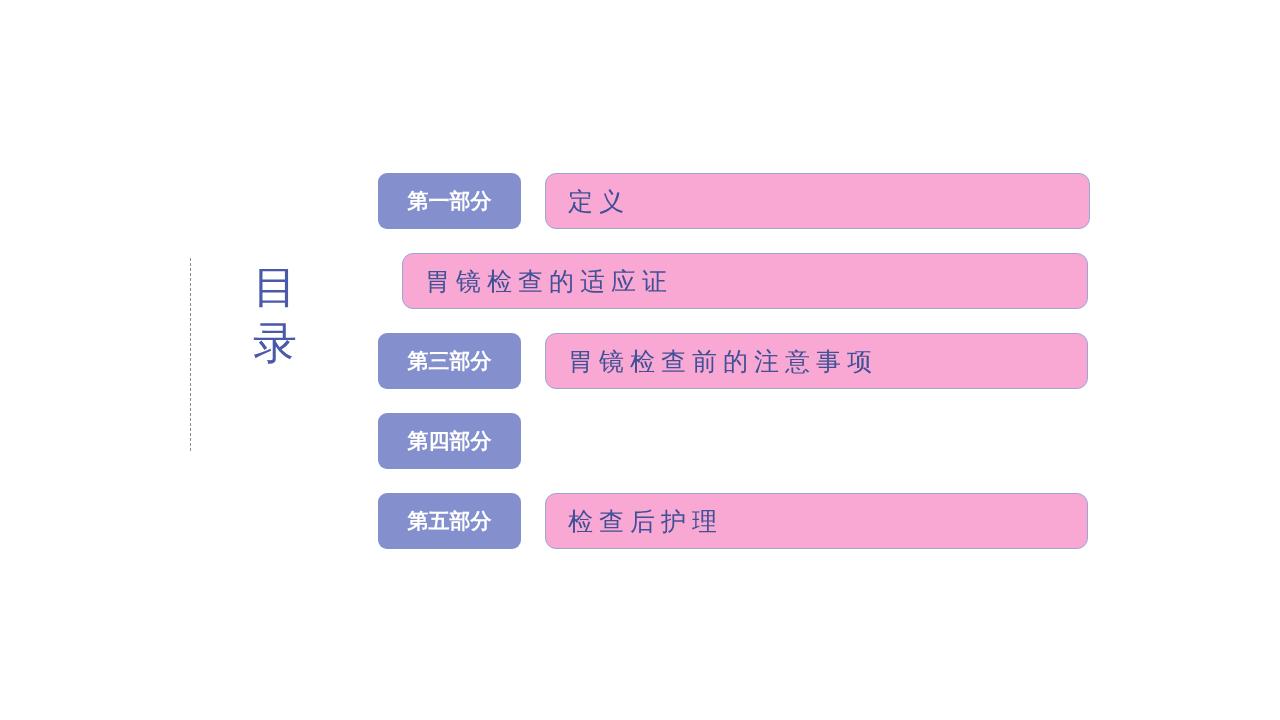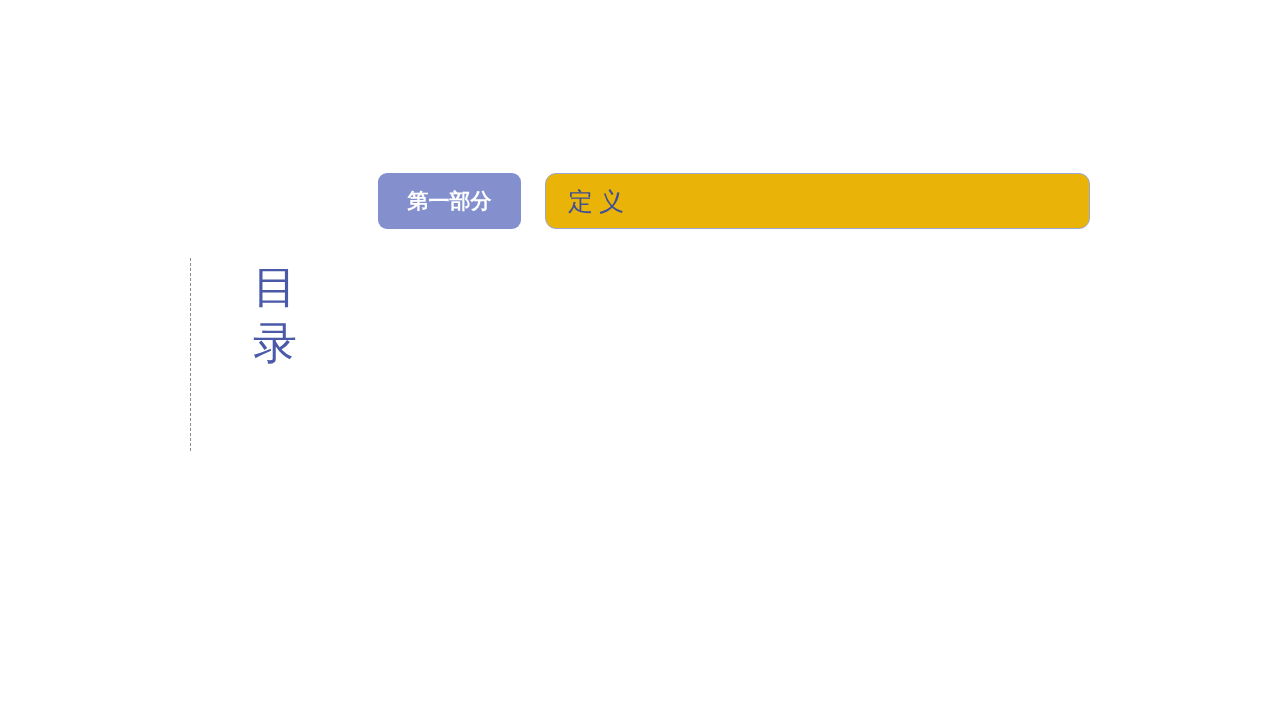--- a/index.html
+++ b/index.html
@@ -91,21 +91,21 @@
     box-sizing: border-box;
     user-select: none;
   }
 
   .topic-box {
     margin-left: 24px;
     flex: 1 1 auto;
     height: 56px;
     border: 1.4px solid #9aa6d4;
     border-radius: 11px;
-    background: #eab308;
+    background: #f9a8d4;
     display: flex;
     align-items: center;
     box-sizing: border-box;
     padding-left: 22px;
     overflow: hidden;
   }
 
   .topic-text {
     color: #3e5096;
     font-family: "DejaVu Sans", "Liberation Sans", sans-serif;
@@ -137,21 +137,37 @@
   <div class="toc-list">
 
     <div class="toc-row r1">
       <div class="part-badge">第一部分</div>
       <div class="topic-box">
         <span class="topic-text">定义</span>
       </div>
     </div>
 
     <div class="toc-row r2">
+      <div class="topic-box">
+        <span class="topic-text">胃镜检查的适应证</span>
+      </div>
     </div>
 
+    <div class="toc-row r3">
+      <div class="part-badge">第三部分</div>
+      <div class="topic-box">
+        <span class="topic-text">胃镜检查前的注意事项</span>
+      </div>
+    </div>
 
     <div class="toc-row r4">
+      <div class="part-badge">第四部分</div>
     </div>
 
+    <div class="toc-row r5">
+      <div class="part-badge">第五部分</div>
+      <div class="topic-box">
+        <span class="topic-text">检查后护理</span>
+      </div>
+    </div>
 
   </div>
 </div>
 
 </body></html>

